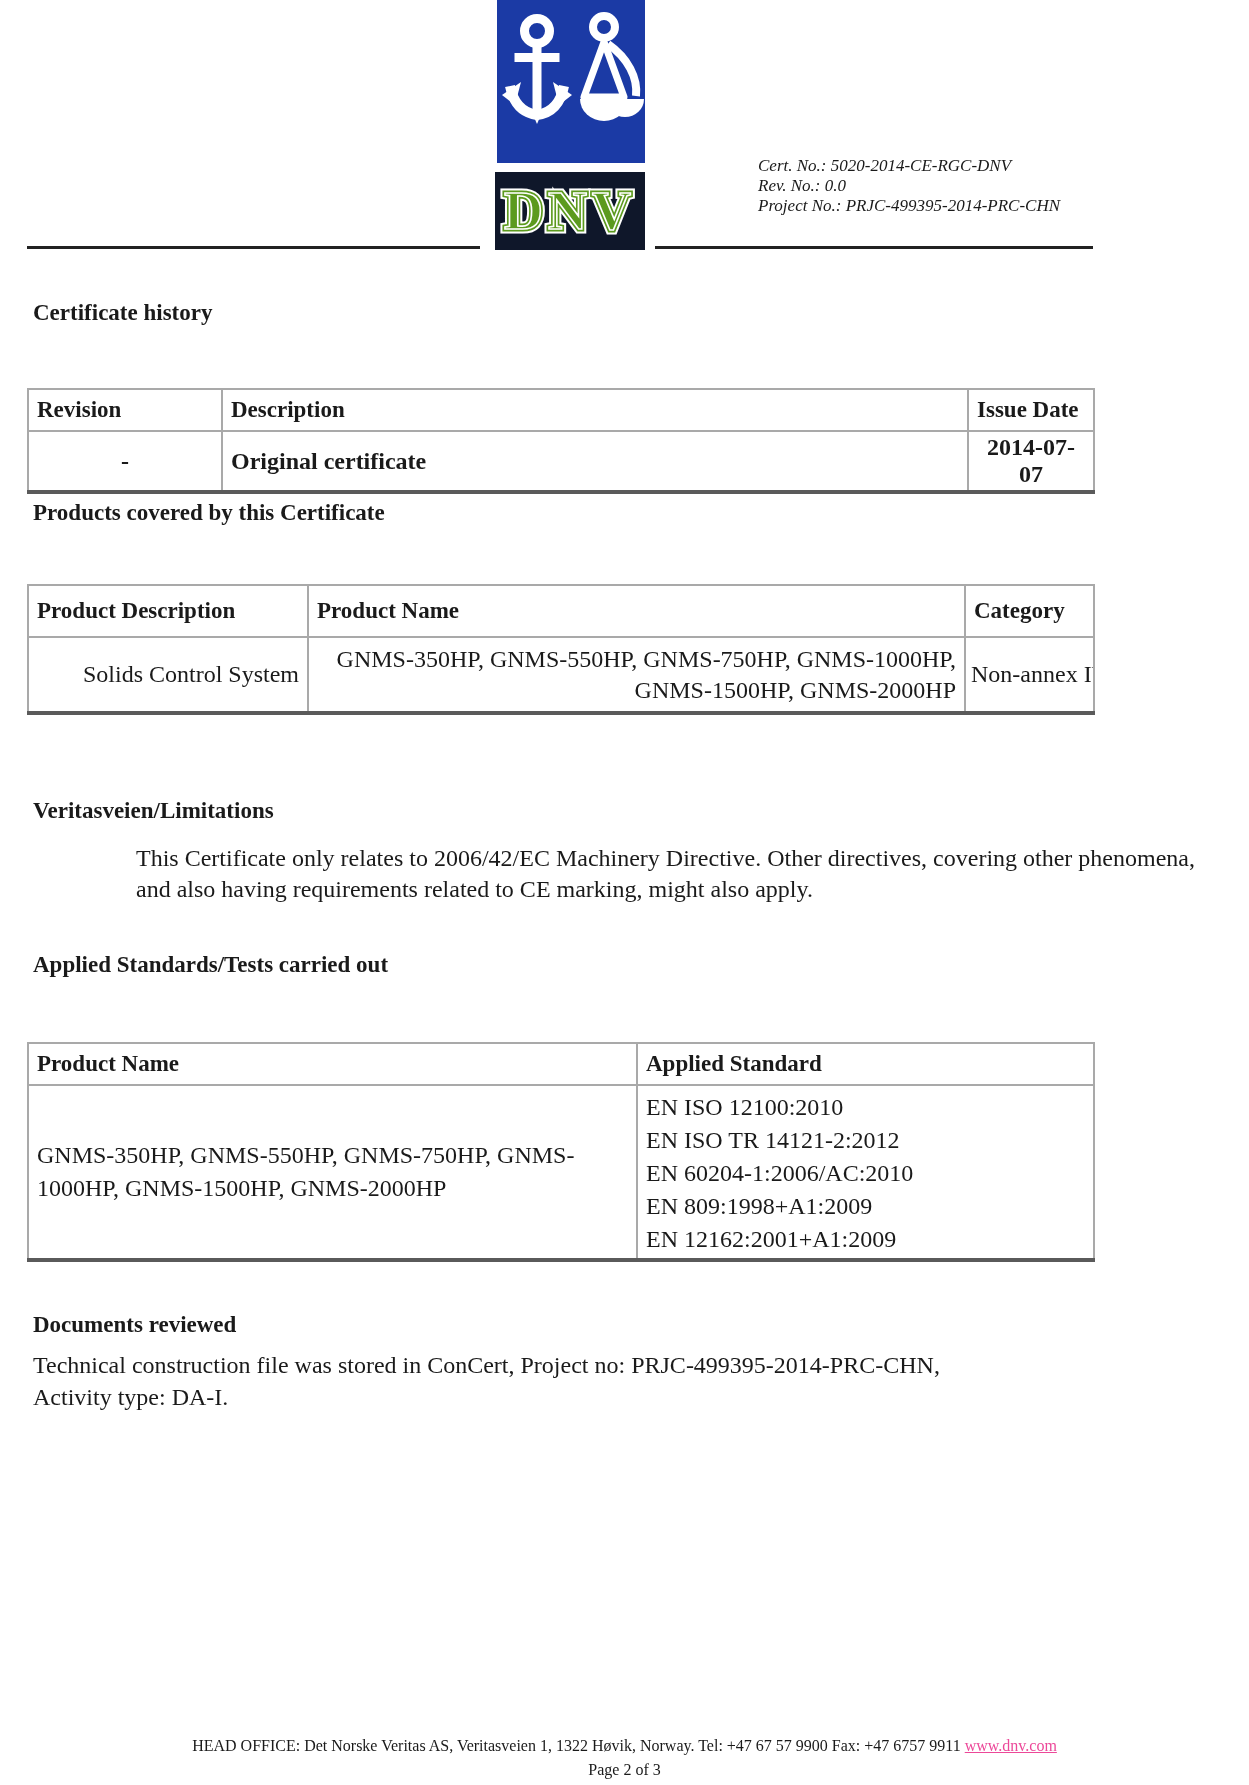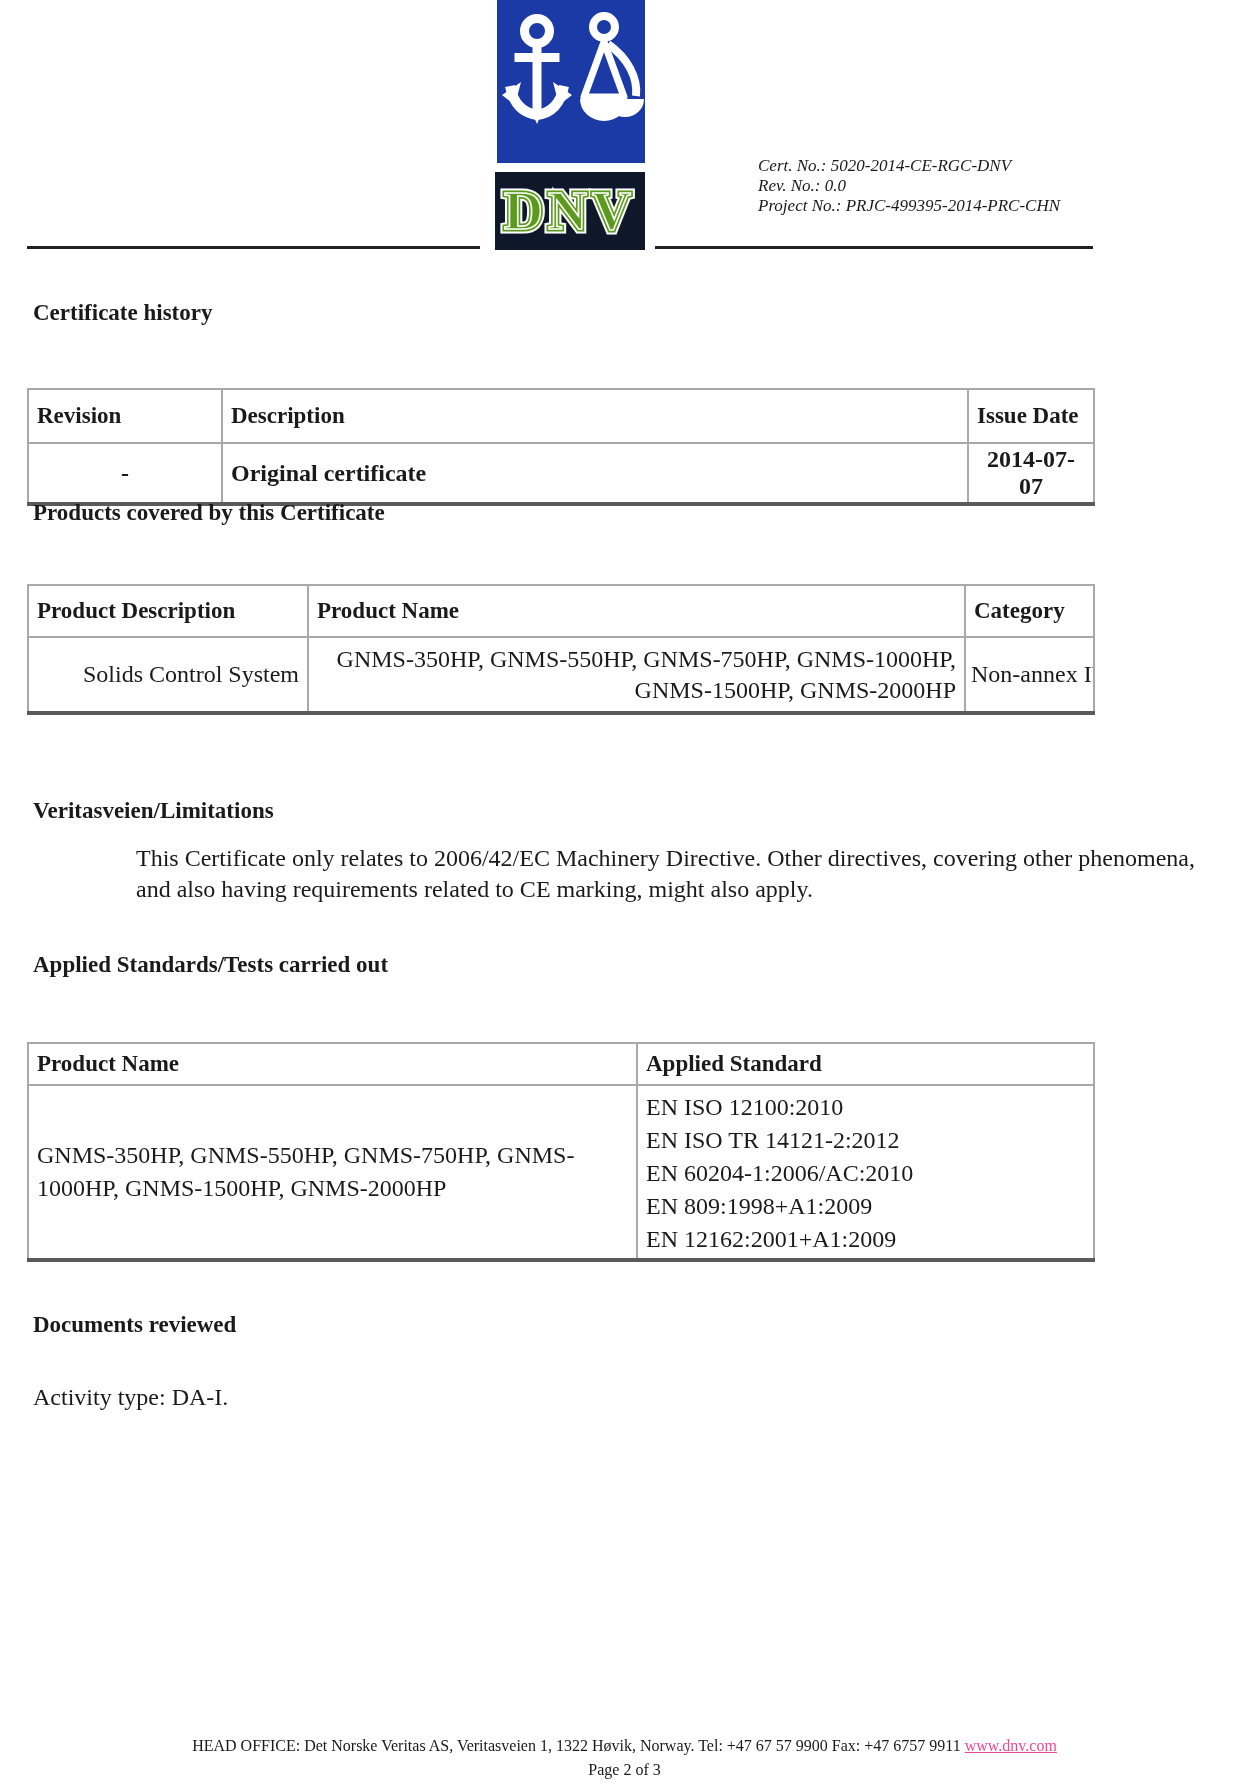--- a/index.html
+++ b/index.html
@@ -95,21 +95,21 @@
 
 <div class="abs h-sect" style="top:300px;">Certificate history</div>
 
 <table class="doc" style="top:388px; width:1066px;">
   <colgroup>
       <col style="width:194px">
       <col style="width:746px">
       <col style="width:126px">
     </colgroup>
   <tbody>
-      <tr style="height:54px;padding-left:12px;">
+      <tr style="height:42px;padding-left:12px;">
     <th class="c">Revision</th>
     <th>Description</th>
     <th class="c">Issue Date</th>
   </tr>
   <tr style="height:44px;">
     <td class="c bold">-</td>
     <td class="bold">Original certificate</td>
     <td class="c bold">2014-07-07</td>
   </tr>
 </tbody>
@@ -162,20 +162,20 @@
       <div class="std-line">EN 809:1998+A1:2009</div>
       <div class="std-line">EN 12162:2001+A1:2009</div>
     </td>
   </tr>
 </tbody>
   </table>
 
 <div class="abs h-sect" style="top:1312px;">Documents reviewed</div>
 
 <div class="abs para" style="left:33px; top:1349px; width:1160px; line-height:32px;">
-  <br>
+  <span>Technical construction file was stored in ConCert, Project no: PRJC-499395-2014-PRC-CHN,</span><br>
   <span>Activity type: DA-I.</span>
 </div>
 
 <div class="abs footer-line" style="top:1737px;">
   <span>HEAD OFFICE: Det Norske Veritas AS, Veritasveien 1, 1322 Høvik, Norway. Tel: +47 67 57 9900 Fax: +47 6757 9911 </span><a class="footer-link">www.dnv.com</a>
 </div>
 <div class="abs footer-line" style="top:1761px;">Page 2 of 3</div>
 
 </body></html>

